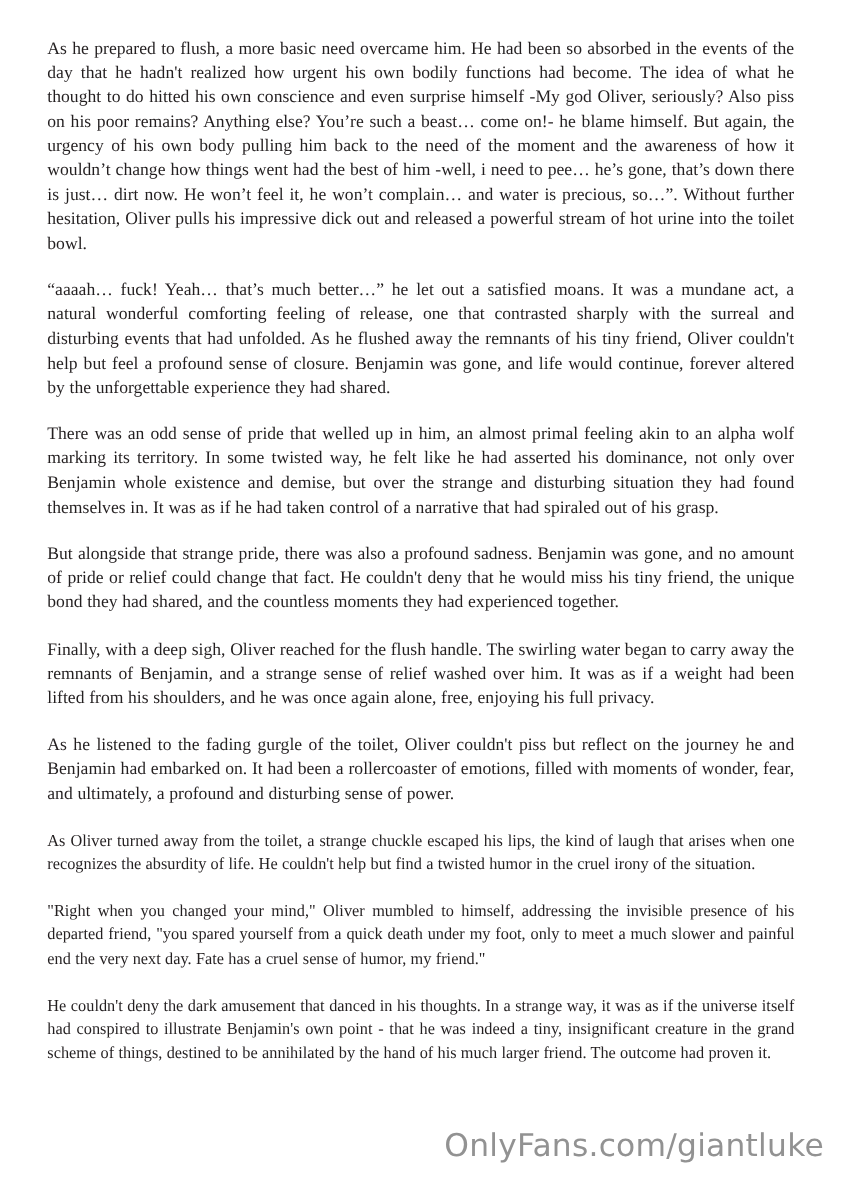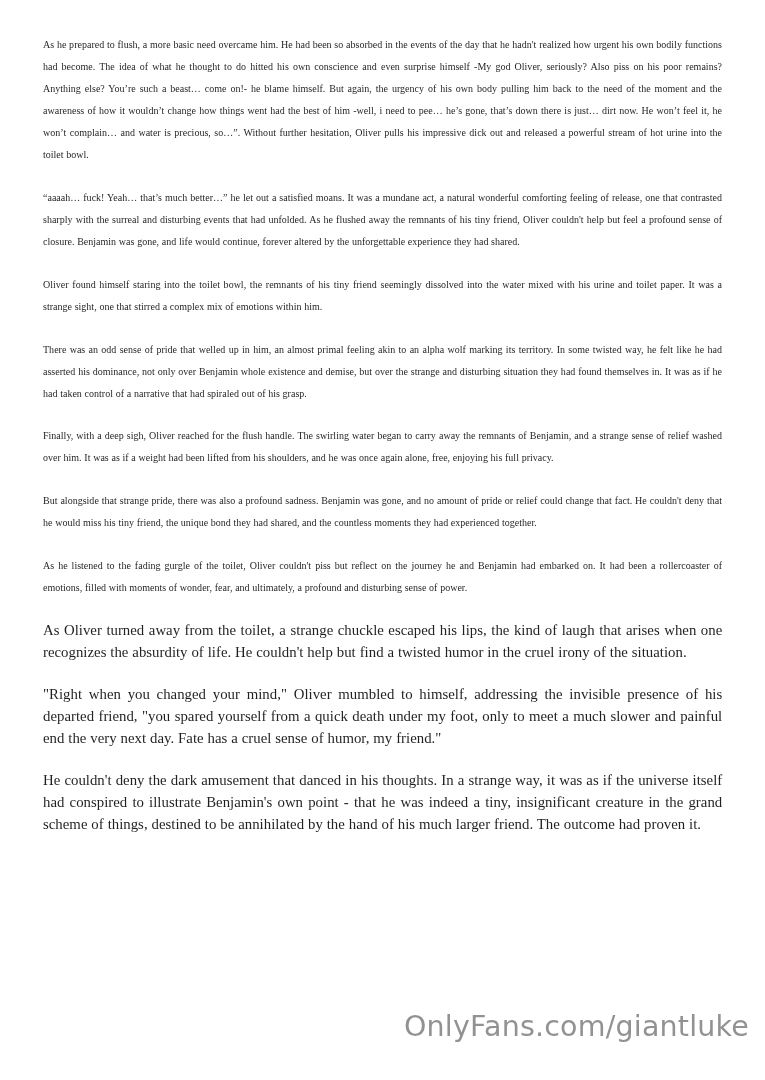--- a/index.html
+++ b/index.html
@@ -22,21 +22,21 @@
     height: 1080px;
     padding: 34px 43px 0 43px;
     position: relative;
     display: block;
   }
   .body-text {
     display: block;
   }
   p.para {
     margin: 0 0 20.5px 0;
-    font-size: 10px;
+    font-size: 16px;
     line-height: 22.1px;
     text-align: justify;
     text-justify: inter-word;
     letter-spacing: 0.01px;
     word-spacing: 0.2px;
     color: #231f20;
     -webkit-font-smoothing: antialiased;
   }
   
   p.para.condensed {
@@ -46,20 +46,21 @@
     transform-origin: left center;
     width: 102.6%;
   }
   .watermark-row {
     position: absolute;
     left: 0;
     right: 0;
     bottom: 8px;
     height: 62px;
     display: flex;
+    align-items: center;
     justify-content: flex-end;
     padding-right: 16px;
     box-sizing: border-box;
     pointer-events: auto;
   }
   .watermark {
     font-family: "DejaVu Sans", "Liberation Sans", sans-serif;
     font-size: 28.5px;
     font-weight: 400;
     color: #8d8d8d;
@@ -69,24 +70,23 @@
   }
 </style>
 </head>
 <body>
 
 <div class="page">
 
   <article class="body-text">
     <p class="para">As he prepared to flush, a more basic need overcame him. He had been so absorbed in the events of the day that he hadn't realized how urgent his own bodily functions had become. The idea of what he thought to do hitted his own conscience and even surprise himself -My god Oliver, seriously? Also piss on his poor remains? Anything else? You’re such a beast… come on!- he blame himself. But again, the urgency of his own body pulling him back to the need of the moment and the awareness of how it wouldn’t change how things went had the best of him -well, i need to pee… he’s gone, that’s down there is just… dirt now. He won’t feel it, he won’t complain… and water is precious, so…”. Without further hesitation, Oliver pulls his impressive dick out and released a powerful stream of hot urine into the toilet bowl.</p>
     <p class="para">“aaaah… fuck! Yeah… that’s much better…” he let out a satisfied moans. It was a mundane act, a natural wonderful comforting feeling of release, one that contrasted sharply with the surreal and disturbing events that had unfolded. As he flushed away the remnants of his tiny friend, Oliver couldn't help but feel a profound sense of closure. Benjamin was gone, and life would continue, forever altered by the unforgettable experience they had shared.</p>
-    <p class="para">Oliver found himself staring into the toilet bowl, the remnants of his tiny friend seemingly dissolved into the water mixed with his urine and toilet paper. It was a strange sight, one that stirred a complex mix of emotions within him.</p>
     <p class="para">There was an odd sense of pride that welled up in him, an almost primal feeling akin to an alpha wolf marking its territory. In some twisted way, he felt like he had asserted his dominance, not only over Benjamin whole existence and demise, but over the strange and disturbing situation they had found themselves in. It was as if he had taken control of a narrative that had spiraled out of his grasp.</p>
+    <p class="para">But alongside that strange pride, there was also a profound sadness. Benjamin was gone, and no amount of pride or relief could change that fact. He couldn't deny that he would miss his tiny friend, the unique bond they had shared, and the countless moments they had experienced together.</p>
     <p class="para">Finally, with a deep sigh, Oliver reached for the flush handle. The swirling water began to carry away the remnants of Benjamin, and a strange sense of relief washed over him. It was as if a weight had been lifted from his shoulders, and he was once again alone, free, enjoying his full privacy.</p>
-    <p class="para">But alongside that strange pride, there was also a profound sadness. Benjamin was gone, and no amount of pride or relief could change that fact. He couldn't deny that he would miss his tiny friend, the unique bond they had shared, and the countless moments they had experienced together.</p>
     <p class="para">As he listened to the fading gurgle of the toilet, Oliver couldn't piss but reflect on the journey he and Benjamin had embarked on. It had been a rollercoaster of emotions, filled with moments of wonder, fear, and ultimately, a profound and disturbing sense of power.</p>
     <p class="para condensed">As Oliver turned away from the toilet, a strange chuckle escaped his lips, the kind of laugh that arises when one recognizes the absurdity of life. He couldn't help but find a twisted humor in the cruel irony of the situation.</p>
     <p class="para condensed">"Right when you changed your mind," Oliver mumbled to himself, addressing the invisible presence of his departed friend, "you spared yourself from a quick death under my foot, only to meet a much slower and painful end the very next day. Fate has a cruel sense of humor, my friend."</p>
     <p class="para condensed">He couldn't deny the dark amusement that danced in his thoughts. In a strange way, it was as if the universe itself had conspired to illustrate Benjamin's own point - that he was indeed a tiny, insignificant creature in the grand scheme of things, destined to be annihilated by the hand of his much larger friend. The outcome had proven it.</p>
   </article>
 
   <div class="watermark-row">
     <span class="watermark">OnlyFans.com/giantluke</span>
   </div>
 

